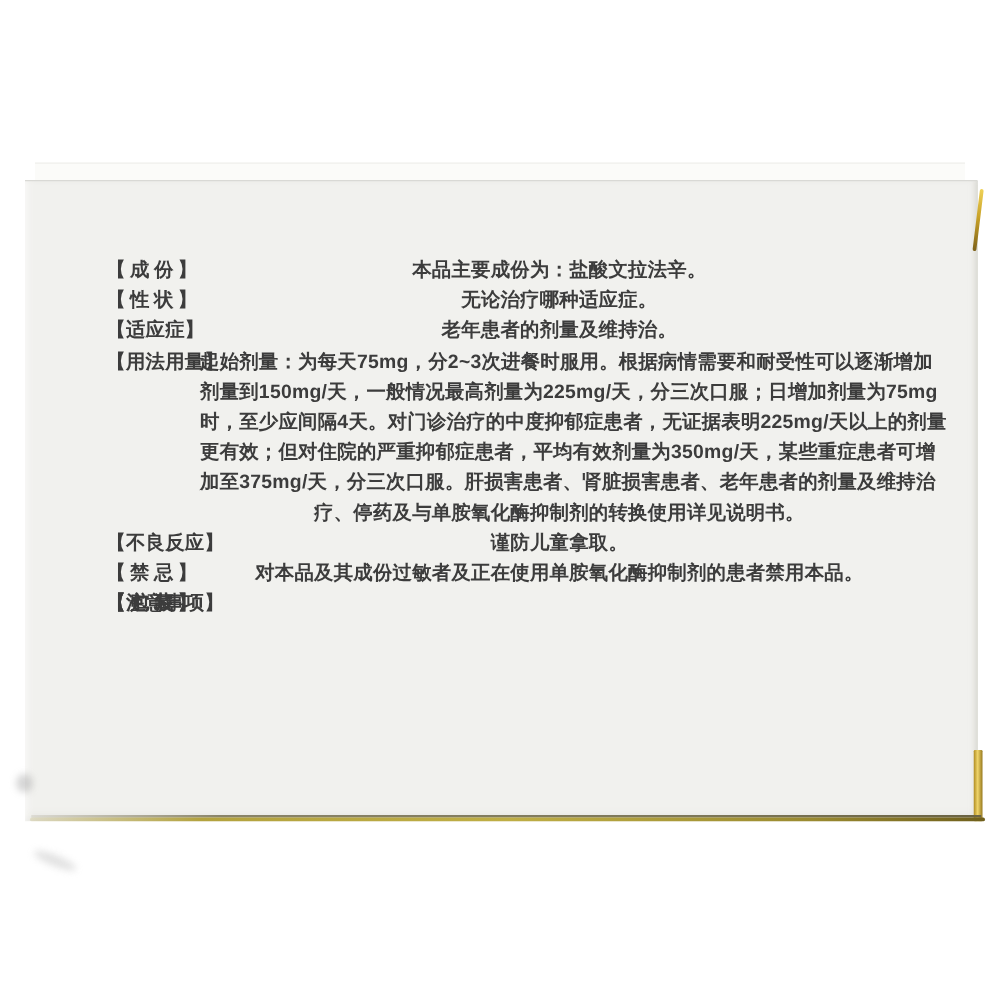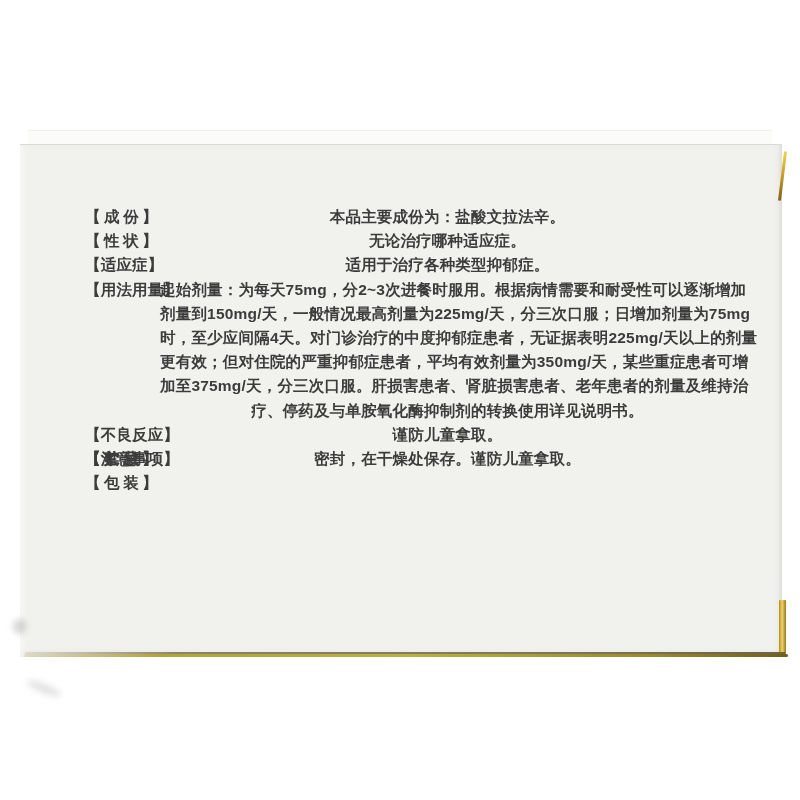--- a/index.html
+++ b/index.html
@@ -165,21 +165,21 @@
           <div class="sec-body">无论治疗哪种适应症。</div>
         </div>
         <div class="sec">
           <div class="sec-label">
             <span>【</span>
             <span>适</span>
             <span>应</span>
             <span>症</span>
             <span>】</span>
           </div>
-          <div class="sec-body">适用于治疗各种类型抑郁症。</div>
+          <div class="sec-body">老年患者的剂量及维持治。</div>
         </div>
         <div class="sec">
           <div class="sec-label">
             <span>【</span>
             <span>用</span>
             <span>法</span>
             <span>用</span>
             <span>量</span>
             <span>】</span>
           </div>
@@ -201,39 +201,39 @@
           </div>
           <div class="sec-body">谨防儿童拿取。</div>
         </div>
         <div class="sec">
           <div class="sec-label">
             <span>【</span>
             <span>禁</span>
             <span>忌</span>
             <span>】</span>
           </div>
+          <div class="sec-body">对本品及其成份过敏者及正在使用单胺氧化酶抑制剂的患者禁用本品。</div>
         </div>
         <div class="sec">
           <div class="sec-label">
             <span>【</span>
             <span>注</span>
             <span>意</span>
             <span>事</span>
             <span>项</span>
             <span>】</span>
           </div>
         </div>
         <div class="sec">
           <div class="sec-label">
             <span>【</span>
             <span>贮</span>
             <span>藏</span>
             <span>】</span>
           </div>
-          <div class="sec-body">密封，在干燥处保存。谨防儿童拿取。</div>
         </div>
         <div class="sec">
           <div class="sec-label">
             <span>【</span>
             <span>包</span>
             <span>装</span>
             <span>】</span>
           </div>
         </div>
       </div>

